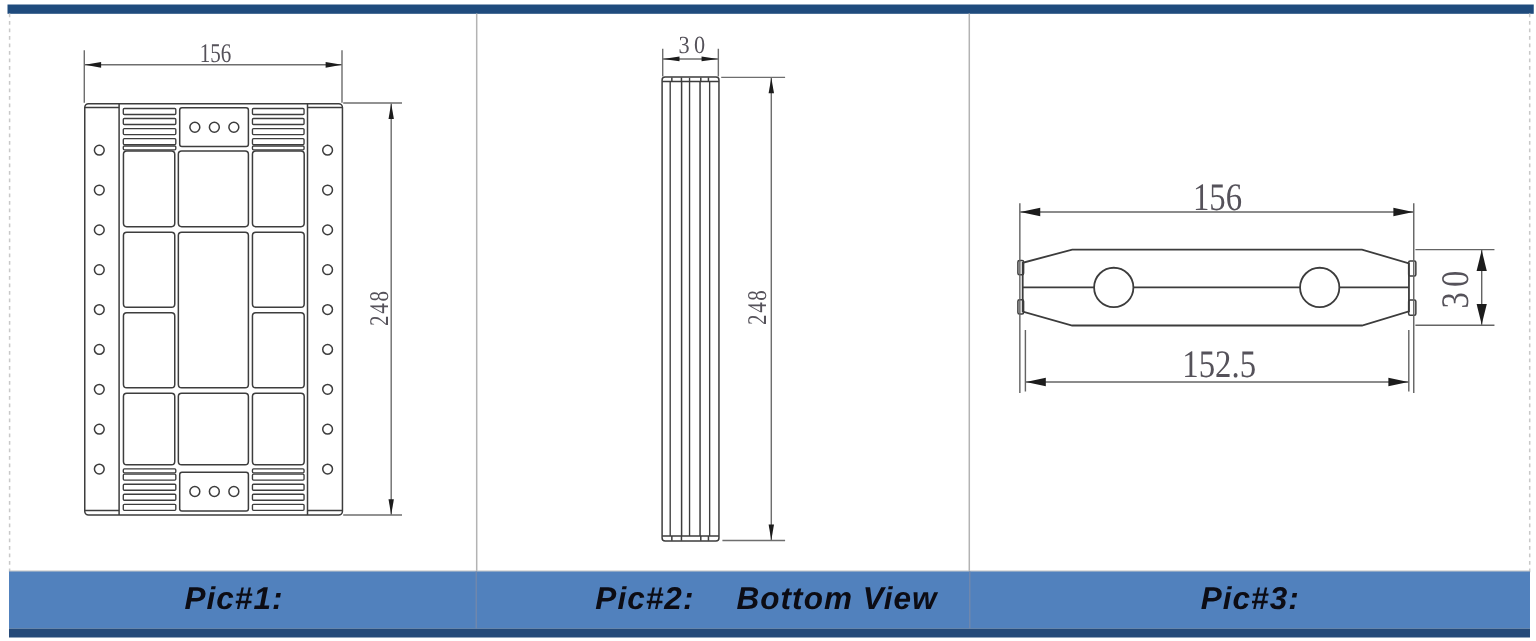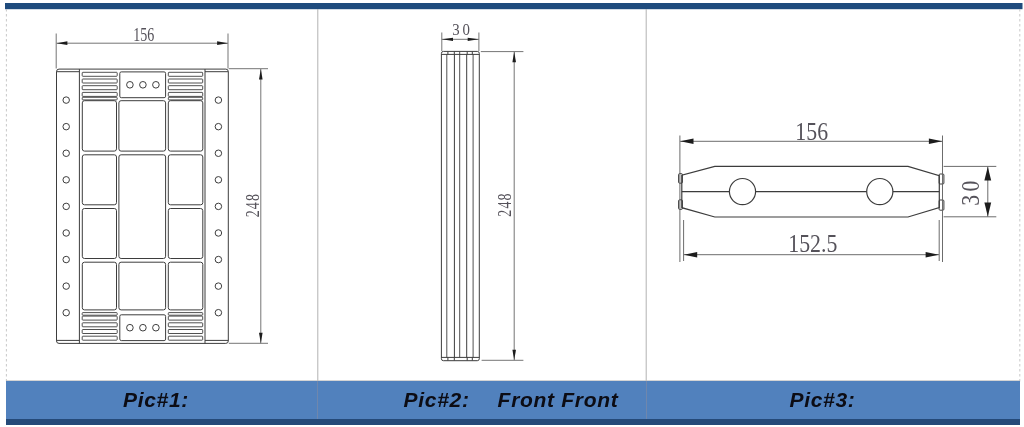--- a/index.html
+++ b/index.html
@@ -202,18 +202,18 @@
 <div class="bstrip"></div>
 <div style="position:absolute;left:317.4px;top:381.4px;width:1px;height:38px;background:#6f87ad;"></div>
 <div style="position:absolute;left:645.8px;top:381.4px;width:1px;height:38px;background:#6f87ad;"></div>
 <div class="blabel" style="left:6px;width:313px;">
     <span>Pic#1:</span>
     <span class="gap" style="width:13px;"></span>
   </div>
 <div class="blabel" style="left:319px;width:384px;">
     <span>Pic#2:</span>
     <span class="gap" style="width:28px;"></span>
-    <span>Front Front</span>
+    <span>Bottom View</span>
   </div>
-<div class="blabel" style="left:647px;width:373px;">
+<div class="blabel" style="left:647px;width:373px;flex-direction:column;">
     <span>Pic#3:</span>
     <span class="gap" style="width:22px;"></span>
   </div>
 
 </body></html>

